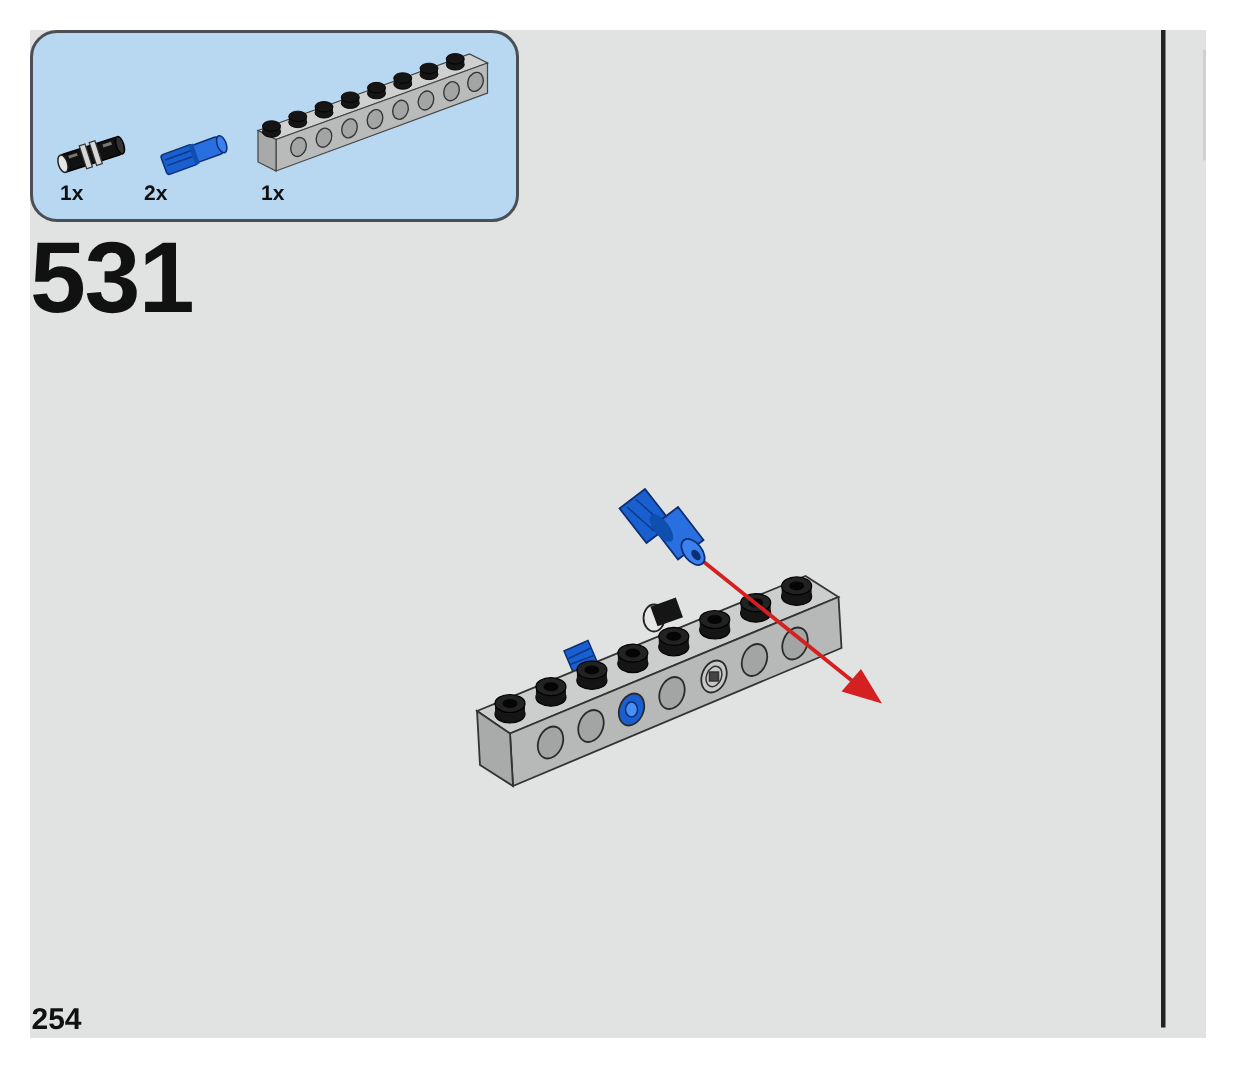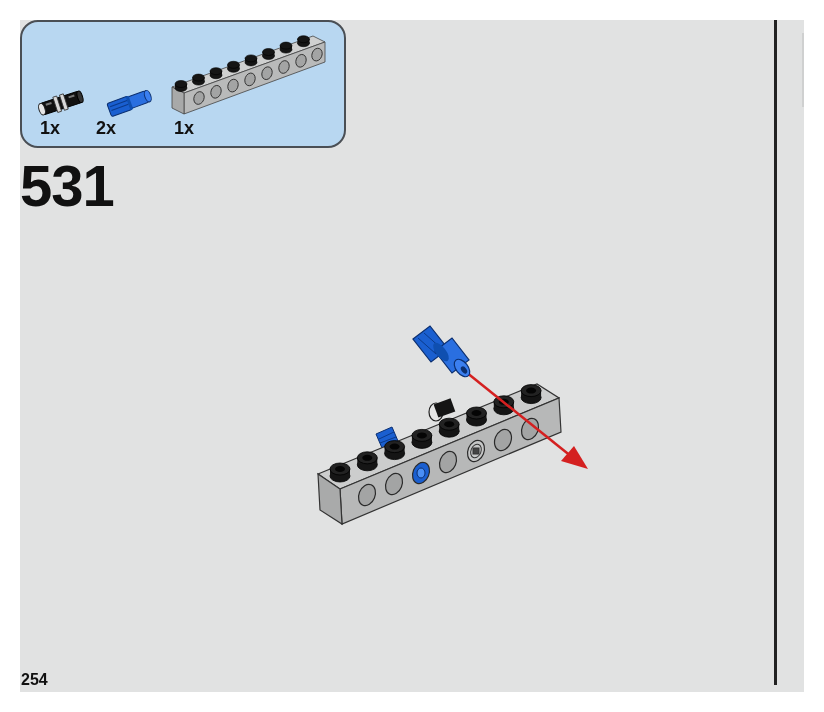--- a/index.html
+++ b/index.html
@@ -45,39 +45,39 @@
       width: 322px;
       height: 124px;
       background: #b8d7f1;
       border: 2px solid #4a4f55;
       border-radius: 18px;
       box-sizing: content-box;
     }
     .part-qty {
       position: absolute;
       font-weight: bold;
-      font-size: 18px;
+      font-size: 14px;
       color: #111111;
       line-height: 14px;
     }
     .step-number {
       position: absolute;
       left: 20px;
       top: 158px;
-      font-size: 58px;
+      font-size: 67px;
       font-weight: bold;
       color: #111111;
       line-height: 56px;
       letter-spacing: -1px;
     }
     .page-number {
       position: absolute;
       left: 21px;
       top: 672px;
-      font-size: 16px;
+      font-size: 20px;
       font-weight: bold;
       color: #111111;
       line-height: 16px;
     }
     svg {
       position: absolute;
       overflow: visible;
     }
   </style>
 </head>

